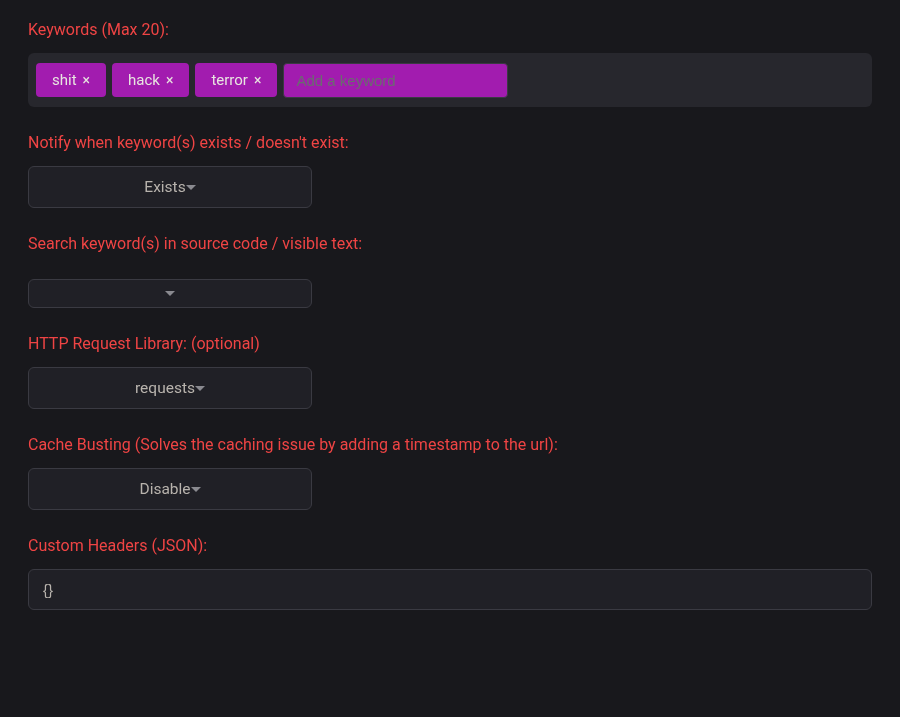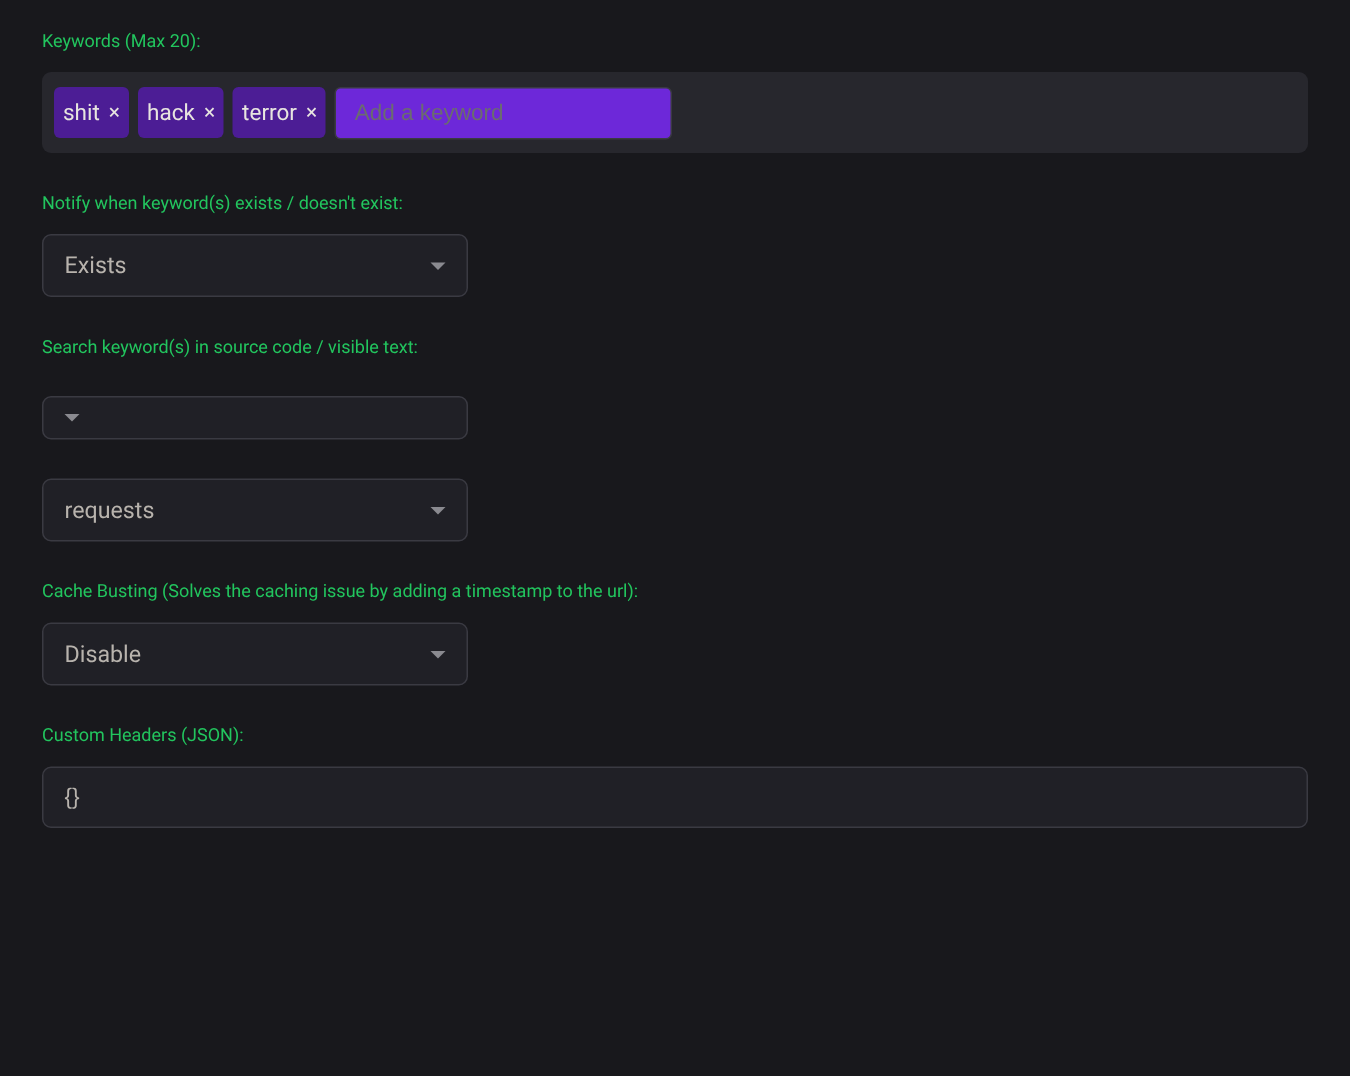--- a/index.html
+++ b/index.html
@@ -13,53 +13,53 @@
       color: #b8b3ad;
       width: 900px;
       height: 717px;
       padding: 20px 28px;
       overflow: hidden;
     }
     .field-group {
       margin-bottom: 26px;
     }
     .field-label {
-      font-size: 12px;
-      color: #22c55e;
+      font-size: 16px;
+      color: #ef4444;
       margin-bottom: 14px;
       display: block;
       font-weight: 400;
     }
     .tags-container {
       background: #27272d;
       border-radius: 6px;
       padding: 8px;
       display: flex;
       flex-wrap: wrap;
       align-items: center;
       gap: 6px;
       min-height: 54px;
     }
     .tag {
-      background: #4c1d95;
+      background: #a21caf;
       color: #e8e5e0;
-      padding: 8px 6px;
+      padding: 8px 16px;
       border-radius: 4px;
       font-size: 15px;
       display: inline-flex;
       align-items: center;
       gap: 4px;
     }
     .tag-remove {
       cursor: pointer;
       font-size: 14px;
       margin-left: 2px;
     }
     .tag-input {
-      background: #6d28d9;
+      background: #a21caf;
       border: 1px solid #3a3a42;
       border-radius: 4px;
       padding: 8px 12px;
       color: #b8b3ad;
       font-size: 15px;
       outline: none;
       min-width: 115px;
     }
     .tag-input::placeholder {
       color: #6b6b70;
@@ -70,21 +70,21 @@
     }
     .select-box {
       background: #202026;
       border: 1px solid #3a3a42;
       border-radius: 6px;
       padding: 11px 14px;
       color: #b8b3ad;
       font-size: 15.5px;
       cursor: pointer;
       display: flex;
-      justify-content: space-between;
+      justify-content: center;
       align-items: center;
       width: 100%;
     }
     .chevron {
       width: 0;
       height: 0;
       border-left: 5px solid transparent;
       border-right: 5px solid transparent;
       border-top: 5px solid #8a8a90;
     }
@@ -140,20 +140,21 @@
 
 <div class="field-group">
   <div class="select-wrapper">
     <div class="select-box">
       <span class="chevron"></span>
     </div>
   </div>
 </div>
 
 <div class="field-group">
+  <label class="field-label">HTTP Request Library: (optional)</label>
   <div class="select-wrapper">
     <div class="select-box">
       <span>requests</span>
       <span class="chevron"></span>
     </div>
   </div>
 </div>
 
 <div class="field-group">
   <label class="field-label">Cache Busting (Solves the caching issue by adding a timestamp to the url):</label>

